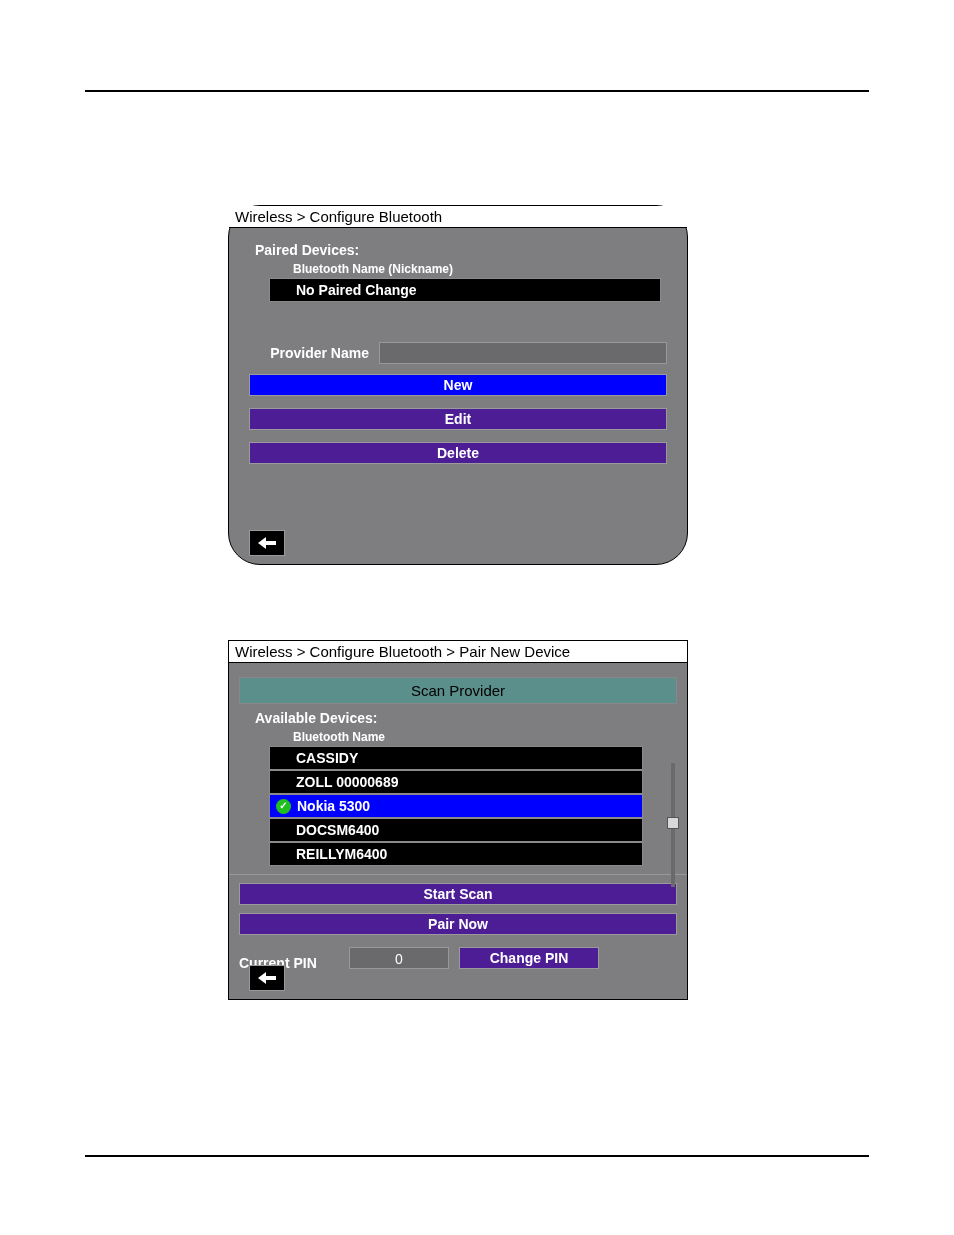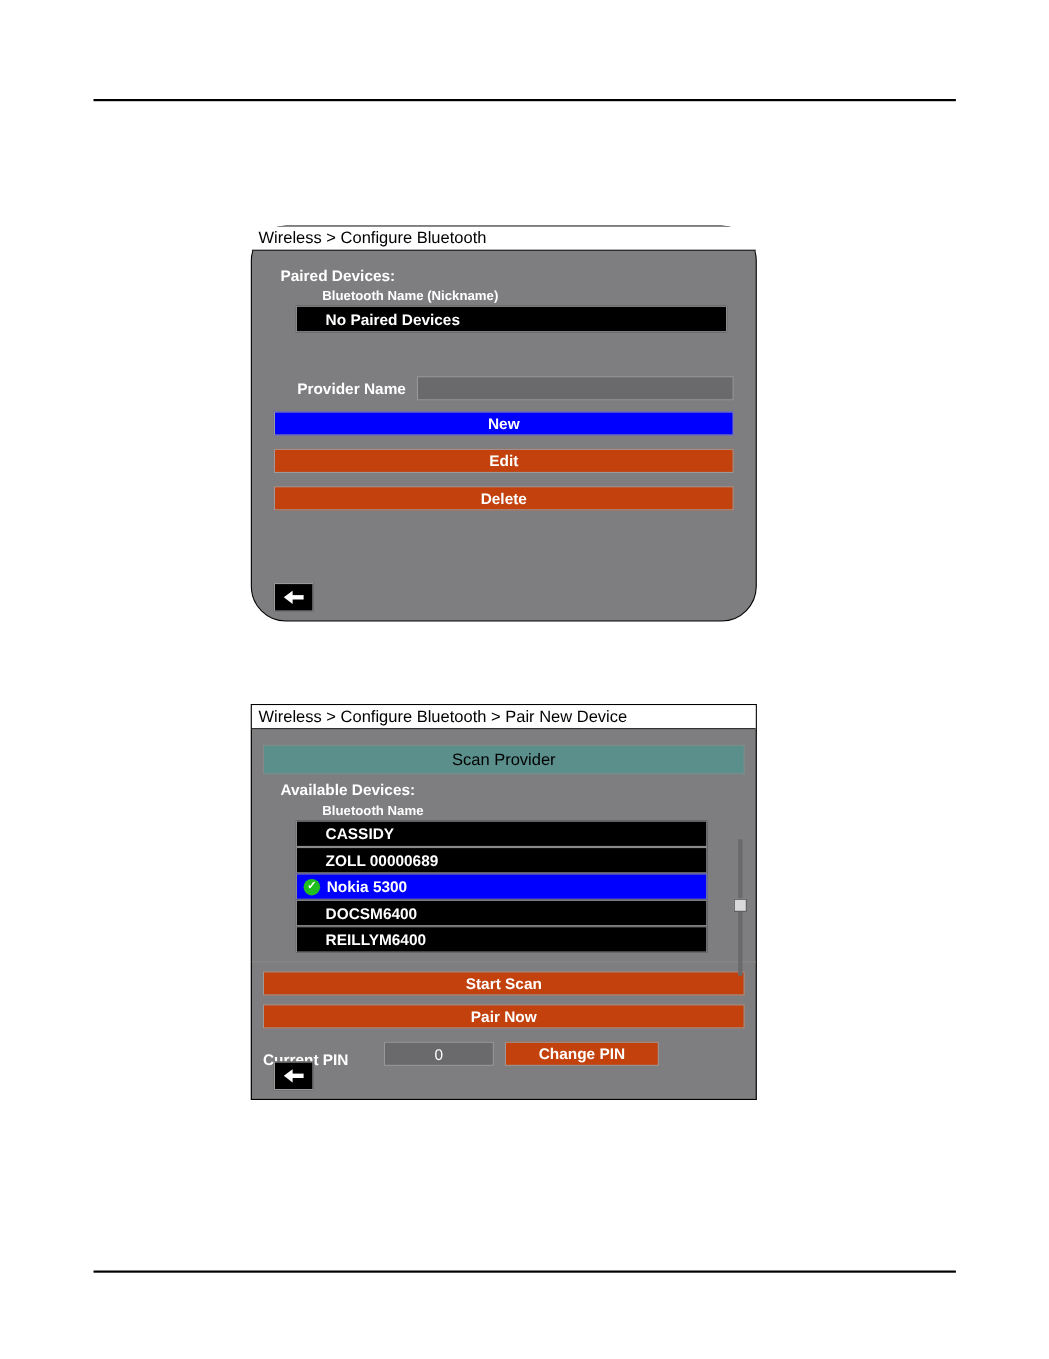--- a/index.html
+++ b/index.html
@@ -104,21 +104,21 @@
     display: flex;
     gap: 12px;
     padding: 0 20px;
     margin-top: 8px;
     flex-direction: column;
   }
   .panel2 .buttons-row.tight { gap: 8px; padding: 0 10px; }
 
   .btn {
     flex: 1;
-    background: #c2410c;
+    background: #4c1d95;
     color: #fff;
     border: 1px solid #9a9a9c;
     font-size: 14px;
     font-weight: bold;
     padding: 2px 0;
     text-align: center;
     cursor: pointer;
   }
   .btn.primary { background: #0000ff; color: #fff; }
 
@@ -197,21 +197,21 @@
 <div class="hr-bot"></div>
 
 <div class="panel panel1">
   <div class="titlebar">Wireless &gt; Configure Bluetooth</div>
 
   <div class="section-label">Paired Devices:</div>
   <div class="subhead">Bluetooth Name (Nickname)</div>
 
   <div class="list-wrap">
     <div class="list-row">
-      <span>No Paired Devices</span>
+      <span>No Paired Change</span>
     </div>
   </div>
 
   <div class="field-row">
     <div class="field-label">Provider Name</div>
     <div class="field-box"></div>
   </div>
 
   <div class="buttons-row" style="margin-top:10px;">
     <div class="btn primary">New</div>

